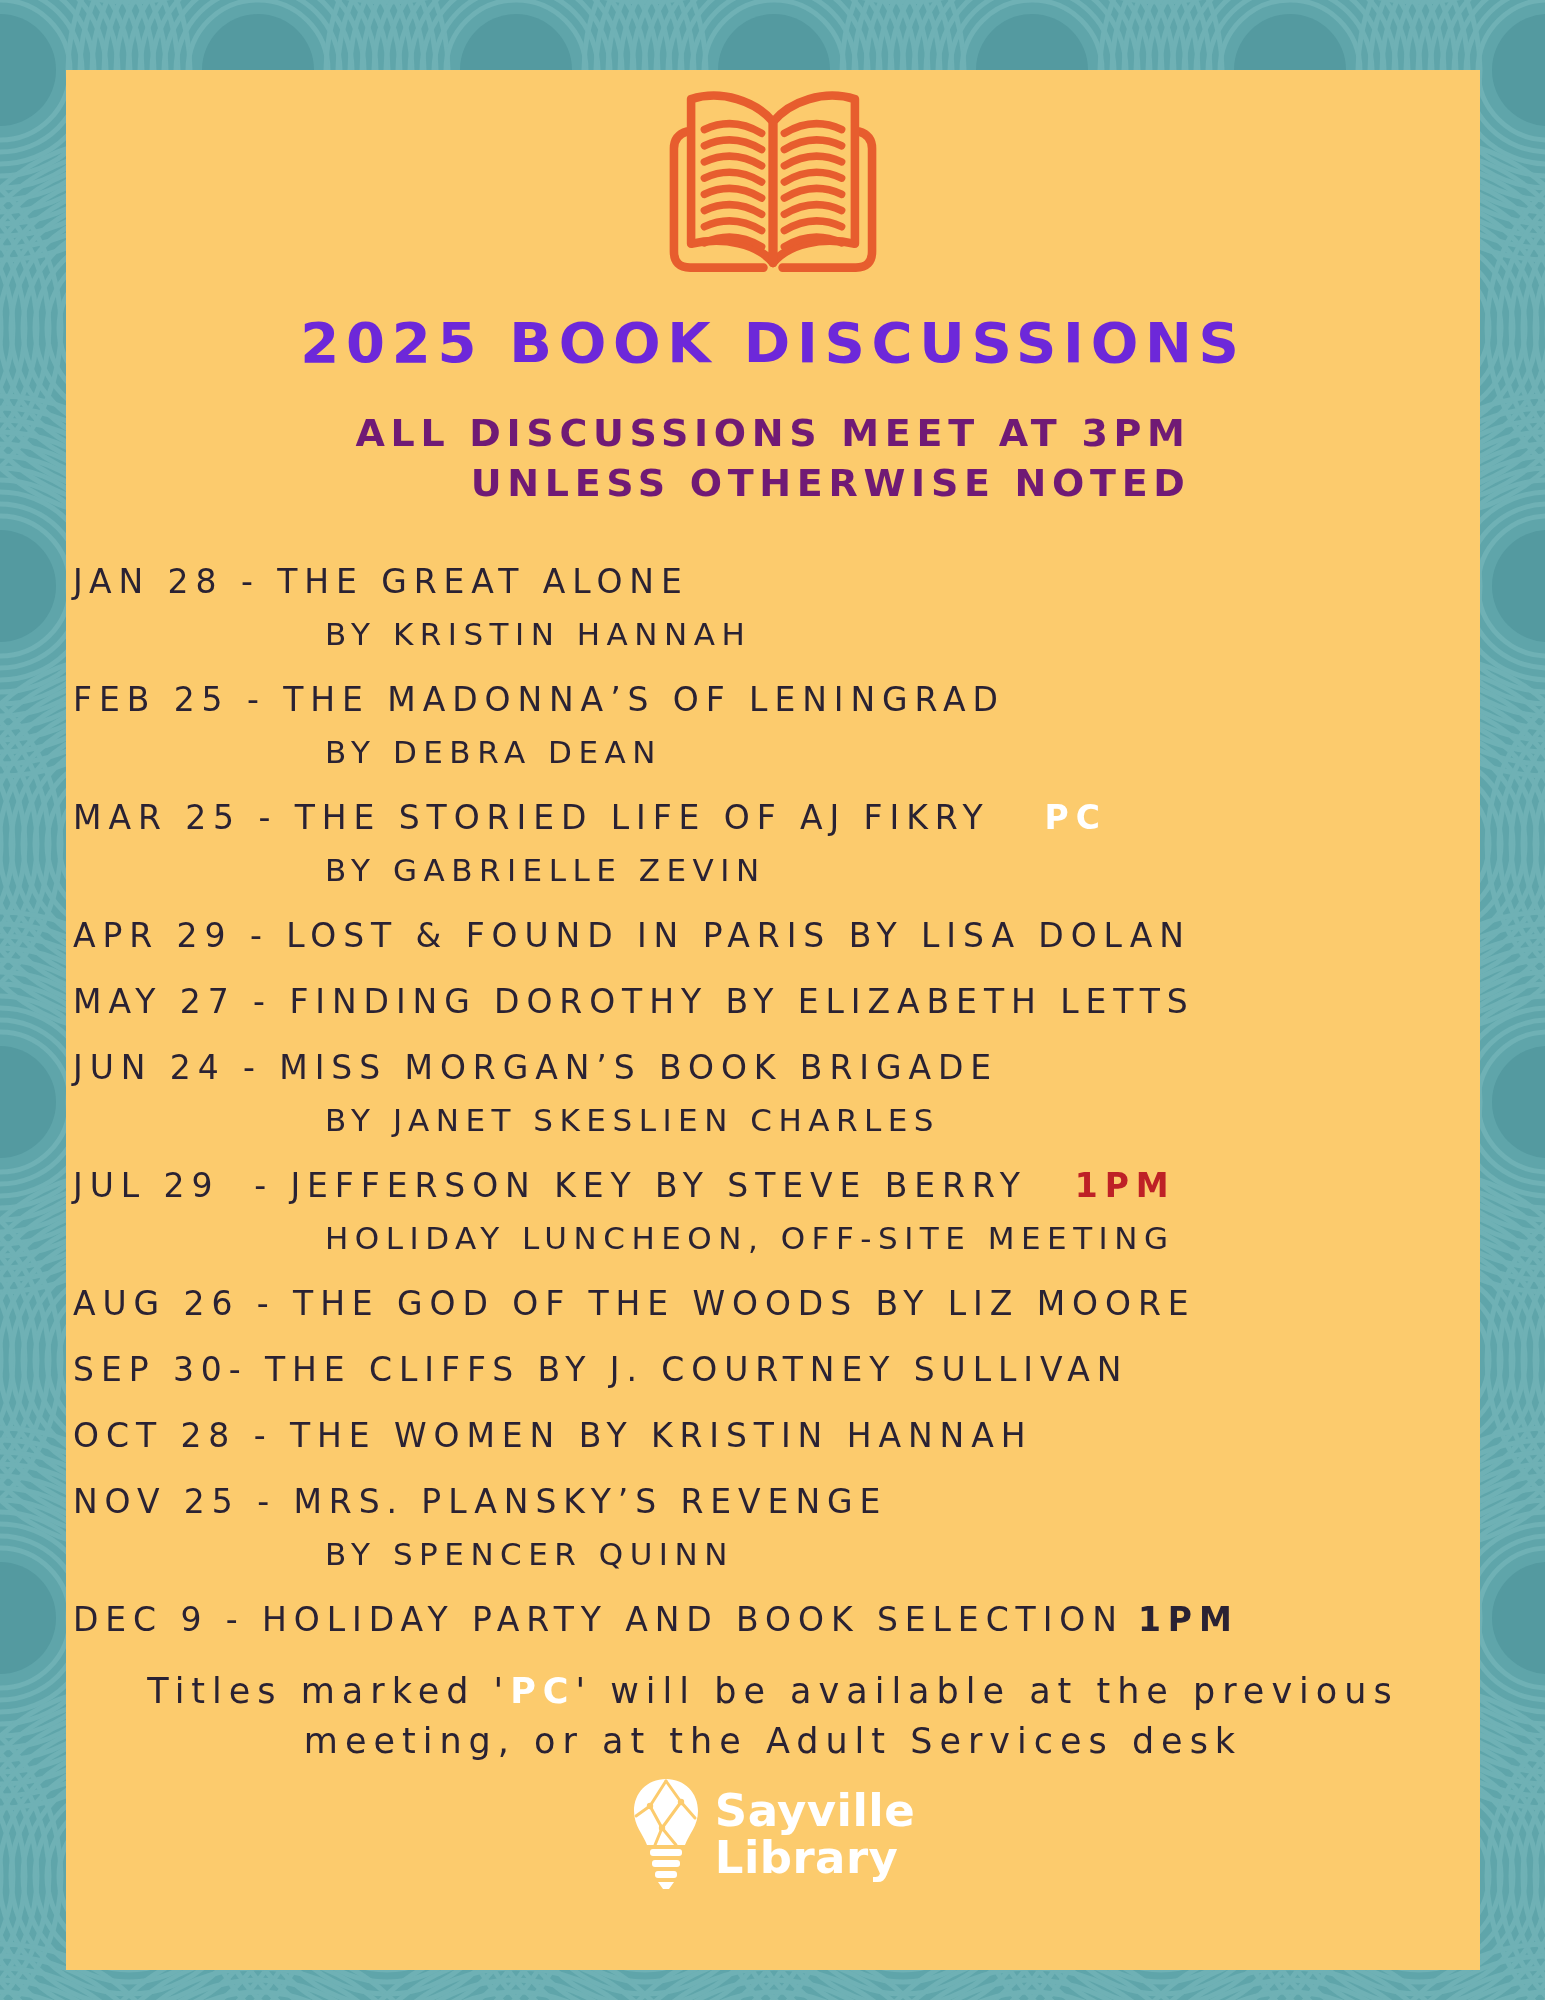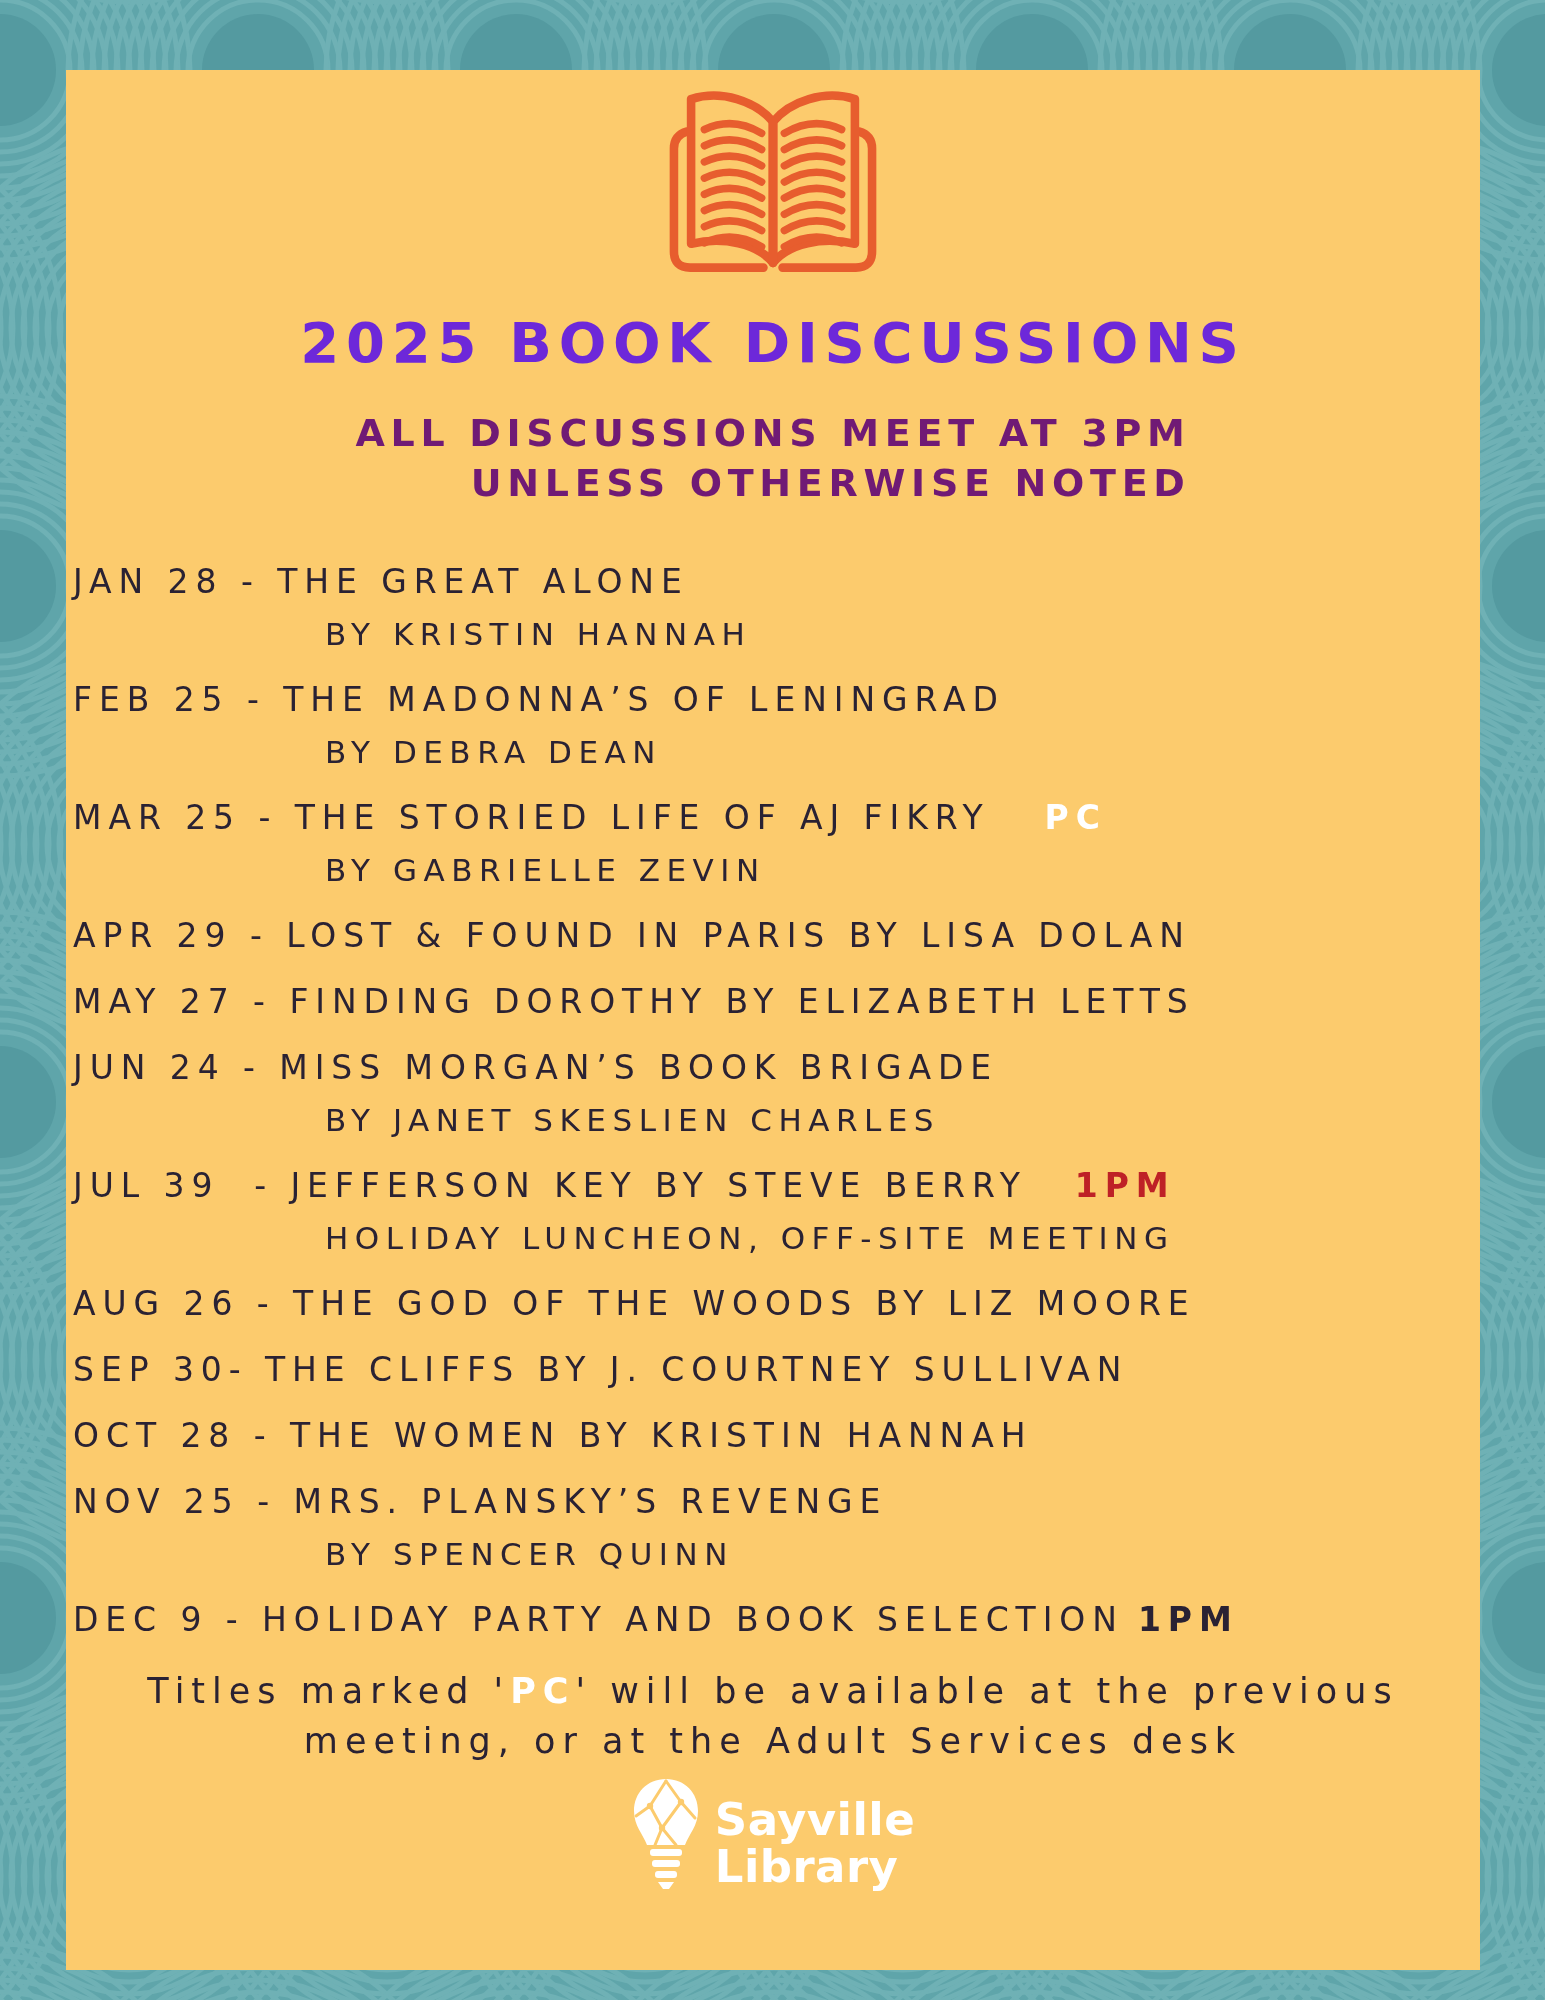--- a/index.html
+++ b/index.html
@@ -35,21 +35,21 @@
   .badge{font-weight:bold;white-space:pre;}
   .badge.white{color:#FFFFFF;margin-left:55px;}
   .badge.red{color:#BE2126;margin-left:48px;}
   .badge.dark{color:#2A2233;margin-left:14px;}
   .event-detail{line-height:52px;font-size:31px;letter-spacing:0.21em;color:#2A2233;padding-left:252px;white-space:pre;}
   
   .footnote{margin-top:6px;width:100%;text-align:center;color:#2A2233;}
   .footnote .fline{font-size:35px;letter-spacing:0.2em;line-height:50px;white-space:pre;}
   .footnote .pc{color:#FFFFFF;font-weight:bold;}
   
-  .logo{margin-top:12px;display:flex;align-items:flex-end;gap:14px;}
+  .logo{margin-top:12px;display:flex;align-items:center;gap:14px;}
   .bulb-icon{width:70px;height:112px;flex:0 0 auto;}
   .logo-text{color:#FFFFFF;font-weight:bold;font-size:45px;line-height:47px;letter-spacing:0.01em;}
 </style>
 </head>
 <body>
 
 <svg class="border-svg" viewBox="0 0 1545 2000" xmlns="http://www.w3.org/2000/svg">
     <rect x="0" y="0" width="1545" height="2000" fill="#5FA5AA"></rect>
     <circle cx="-129" cy="-188" r="56" fill="#549AA0"></circle>
     <circle cx="-129" cy="-188" r="70" fill="none" stroke="#6FB1B5" stroke-width="5"></circle>
@@ -1301,21 +1301,21 @@
     <div class="event-line"><span class="ev-text">MAY 27 - FINDING DOROTHY BY ELIZABETH LETTS</span></div>
 
   </div>
 
   <div class="event">
     <div class="event-line"><span class="ev-text">JUN 24 - MISS MORGAN’S BOOK BRIGADE</span></div>
     <div class="event-detail">BY JANET SKESLIEN CHARLES</div>
   </div>
 
   <div class="event">
-    <div class="event-line"><span class="ev-text">JUL 39  - JEFFERSON KEY BY STEVE BERRY</span><span class="badge red">1PM</span></div>
+    <div class="event-line"><span class="ev-text">JUL 29  - JEFFERSON KEY BY STEVE BERRY</span><span class="badge red">1PM</span></div>
     <div class="event-detail">HOLIDAY LUNCHEON, OFF-SITE MEETING</div>
   </div>
 
   <div class="event">
     <div class="event-line"><span class="ev-text">AUG 26 - THE GOD OF THE WOODS BY LIZ MOORE</span></div>
 
   </div>
 
   <div class="event">
     <div class="event-line"><span class="ev-text">SEP 30- THE CLIFFS BY J. COURTNEY SULLIVAN</span></div>

